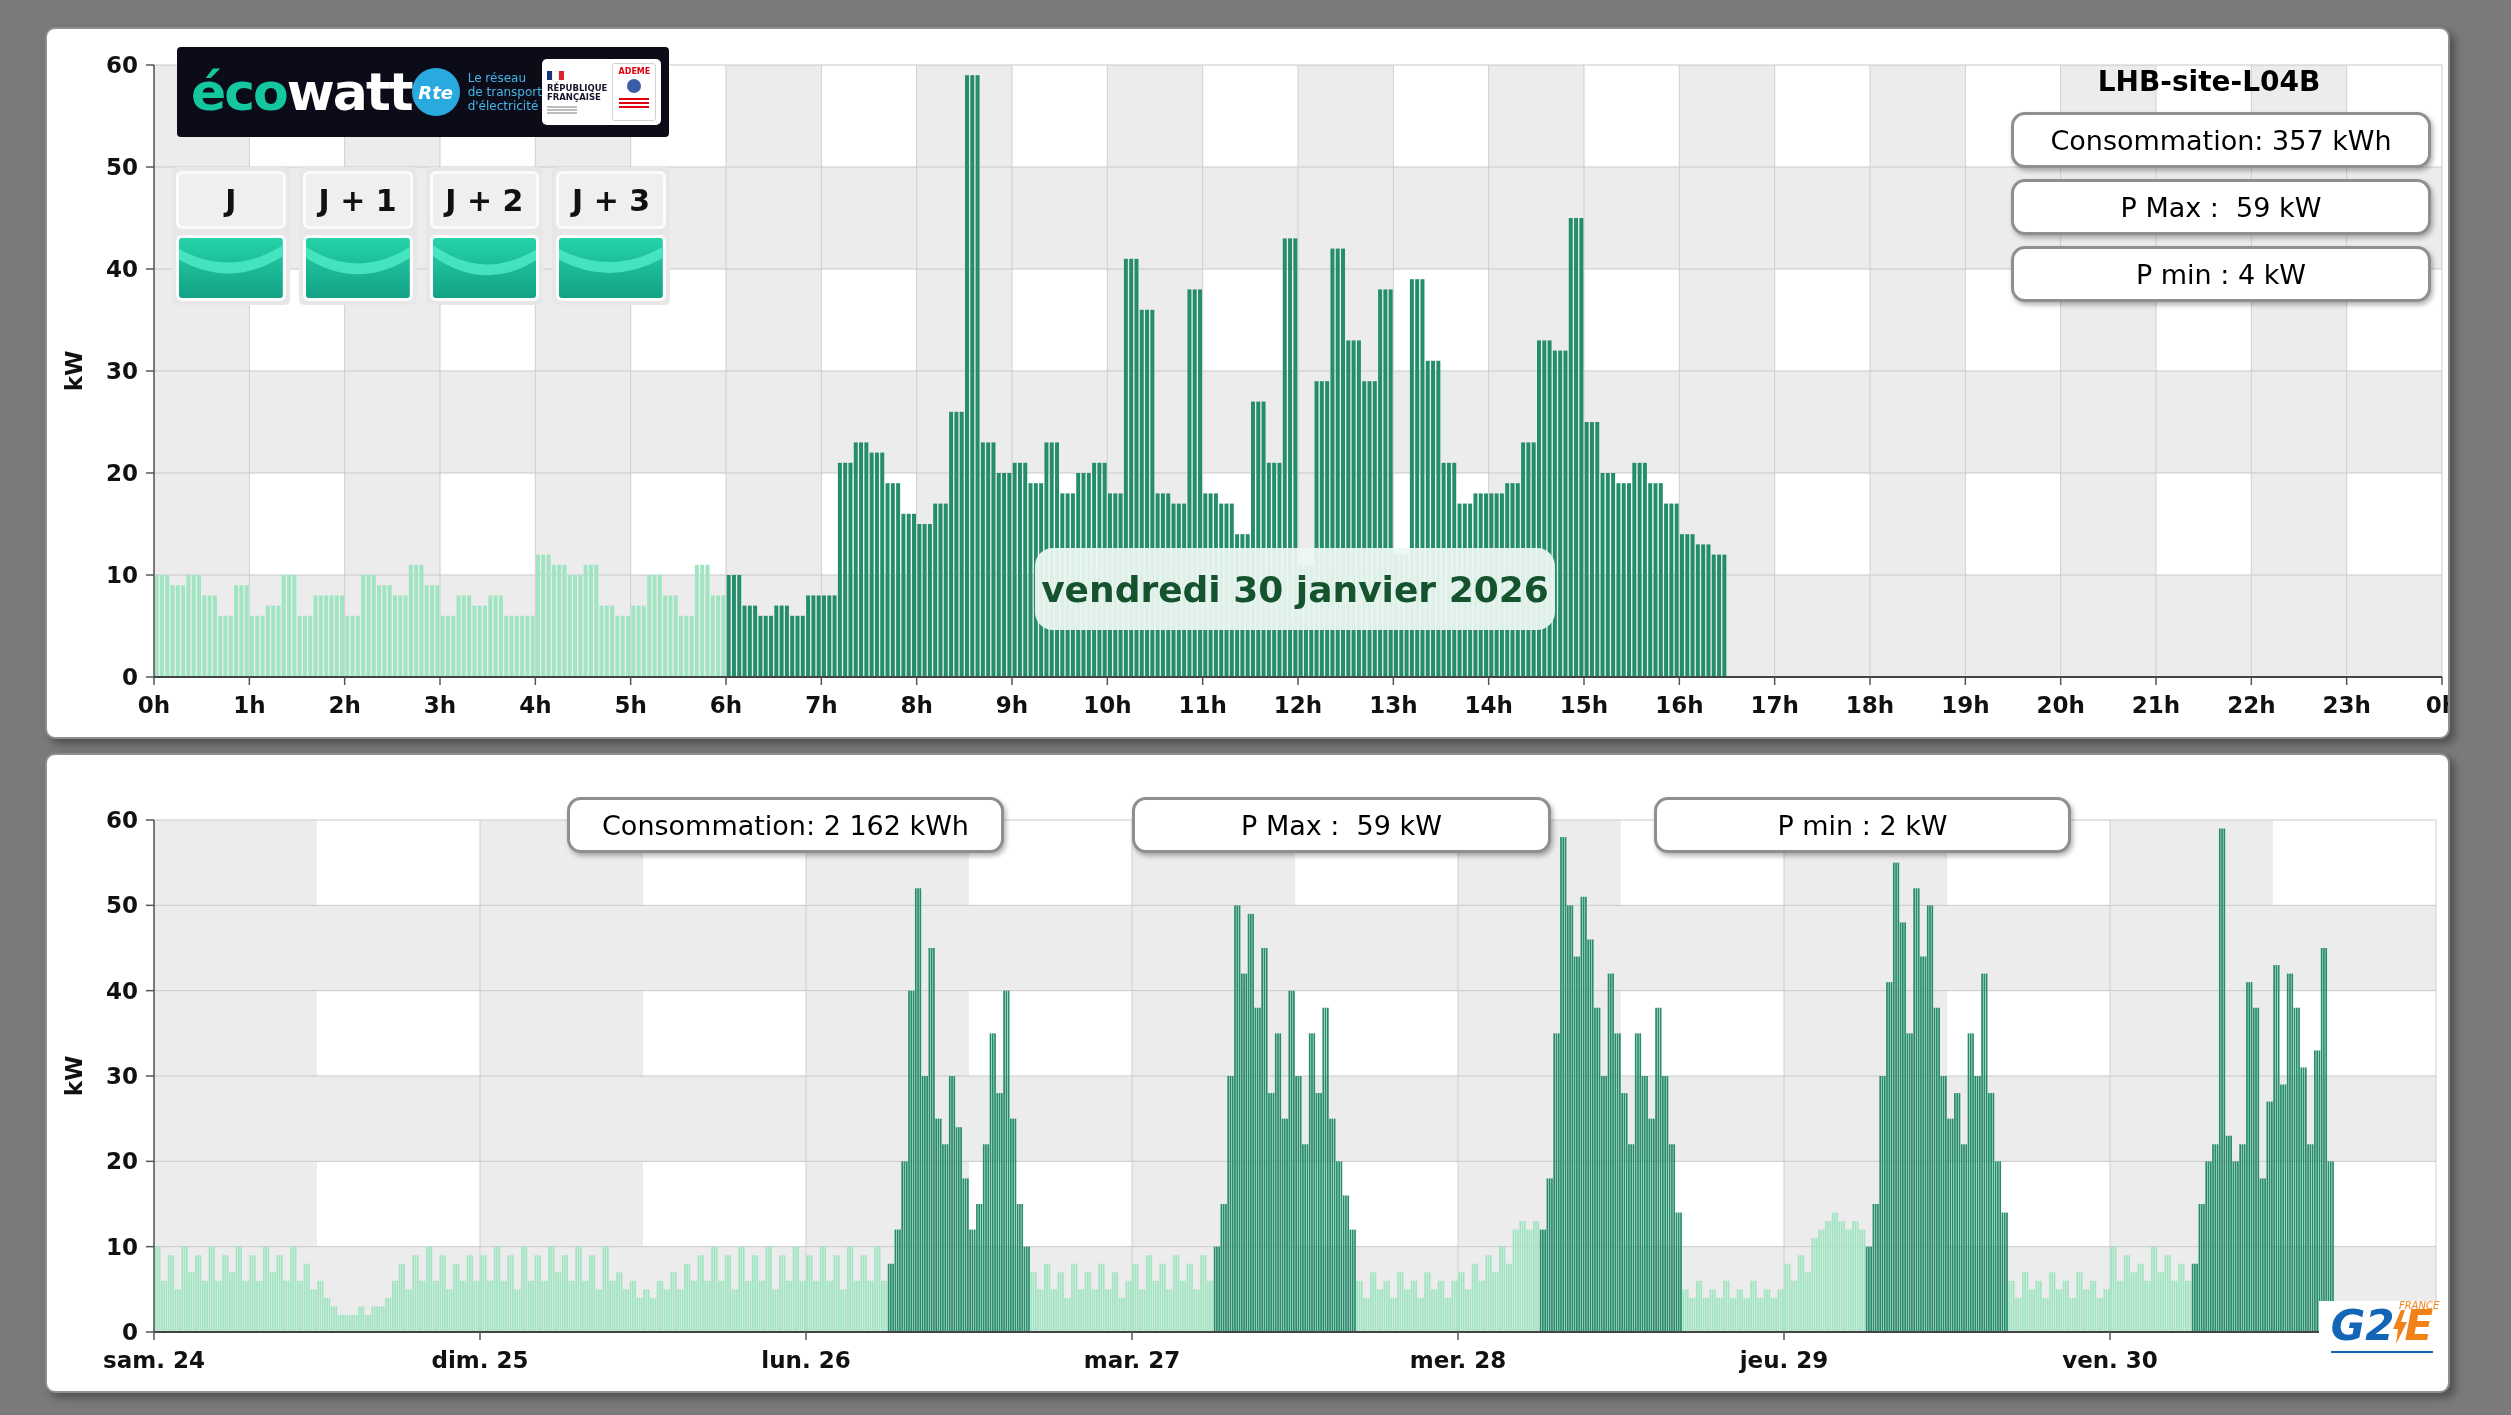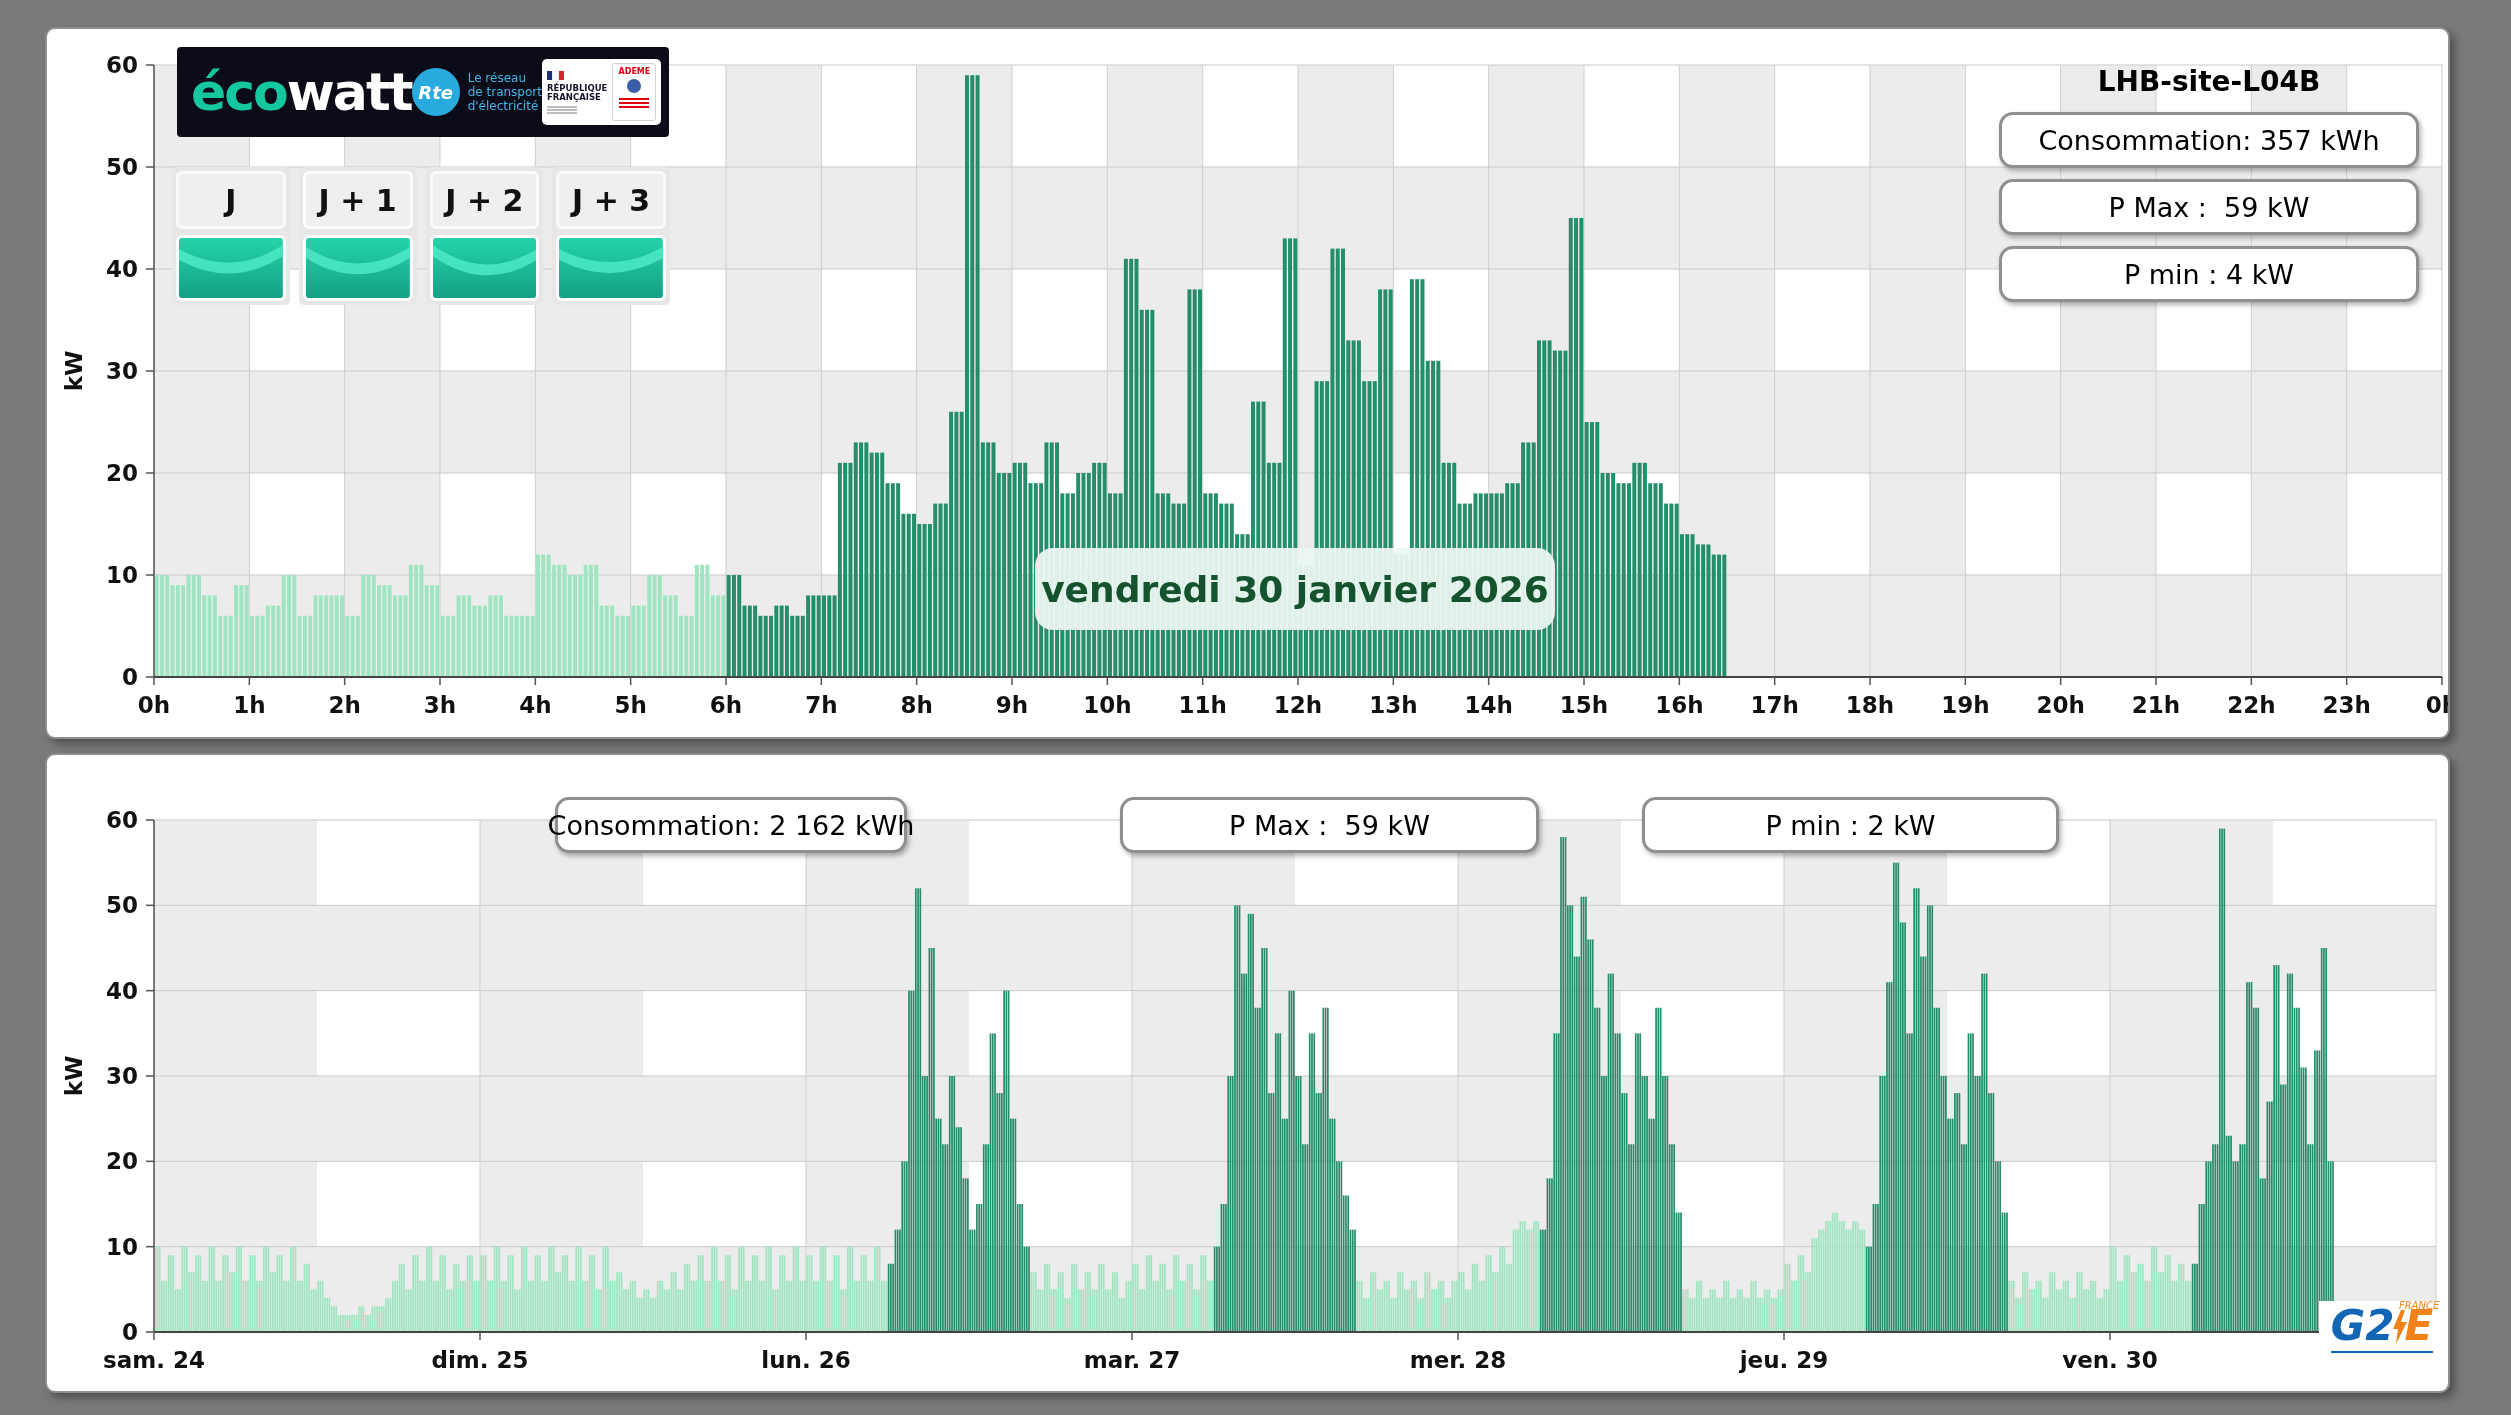--- a/index.html
+++ b/index.html
@@ -49,25 +49,25 @@
           cursor:pointer;box-sizing:border-box;}
   .gauge{margin-top:6px;height:66px;border:3px solid #fbfbfb;border-radius:6px;
          overflow:hidden;box-sizing:border-box;}
   .gauge svg{display:block;width:100%;height:100%;}
 
   .chart-title{position:absolute;left:1952px;top:36px;width:420px;text-align:center;
                font-size:28px;font-weight:bold;color:#000;}
   .statbox{position:absolute;height:56px;background:#ffffff;border:3px solid #8f8f8f;
            border-radius:14px;box-shadow:2px 3px 5px rgba(0,0,0,.3);display:flex;
            align-items:center;justify-content:center;font-size:27px;color:#000;
-           white-space:pre;box-sizing:border-box;}
+           white-space:pre;box-sizing:border-box;margin-left:12px;}
   .stat-t1{left:1952px;top:83px;width:420px;}
   .stat-t2{left:1952px;top:150px;width:420px;}
   .stat-t3{left:1952px;top:217px;width:420px;}
-  .stat-b1{left:508px;top:42px;width:352px;}
+  .stat-b1{left:508px;top:42px;width:437px;}
   .stat-b2{left:1073px;top:42px;width:419px;}
   .stat-b3{left:1595px;top:42px;width:417px;}
   .date-label{position:absolute;left:988px;top:519px;width:520px;height:82px;
               background:rgba(237,248,242,.93);border-radius:18px;display:flex;
               align-items:center;justify-content:center;font-size:36px;font-weight:bold;
               color:#14532d;}
 
   
   .g2e{position:absolute;left:2272px;top:546px;width:126px;height:62px;background:#fff;
        display:flex;align-items:flex-start;justify-content:center;padding-top:4px;

